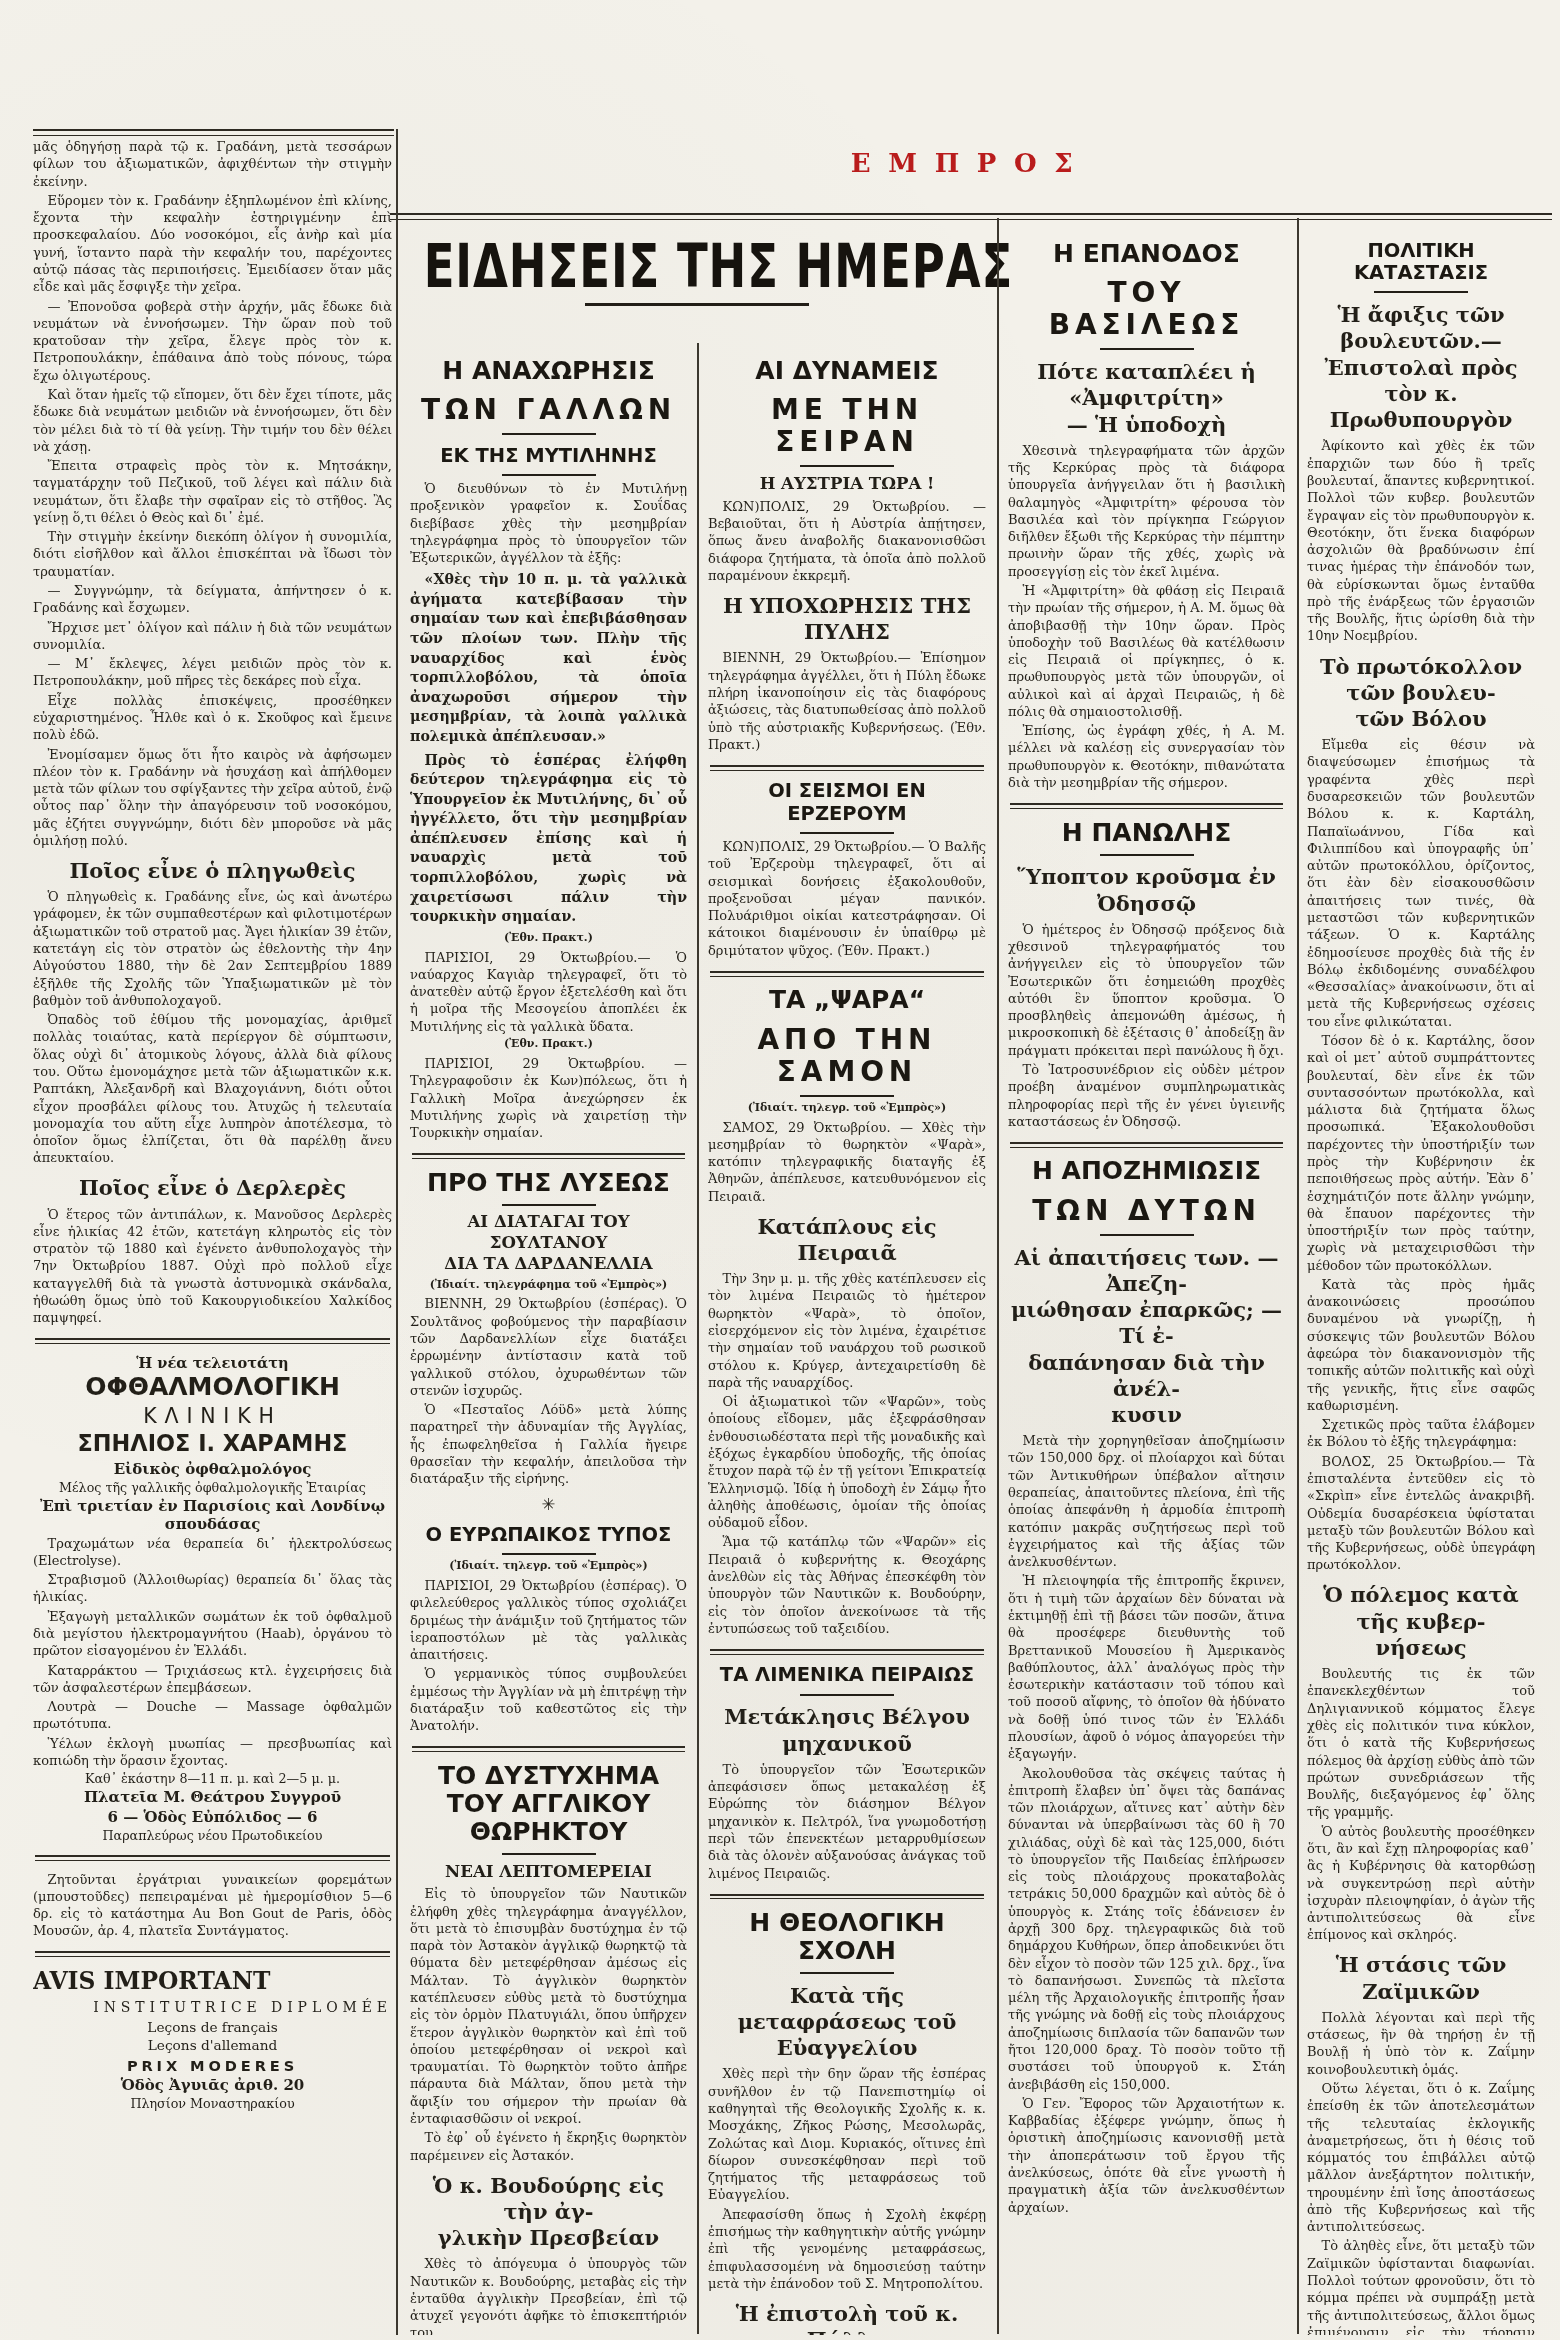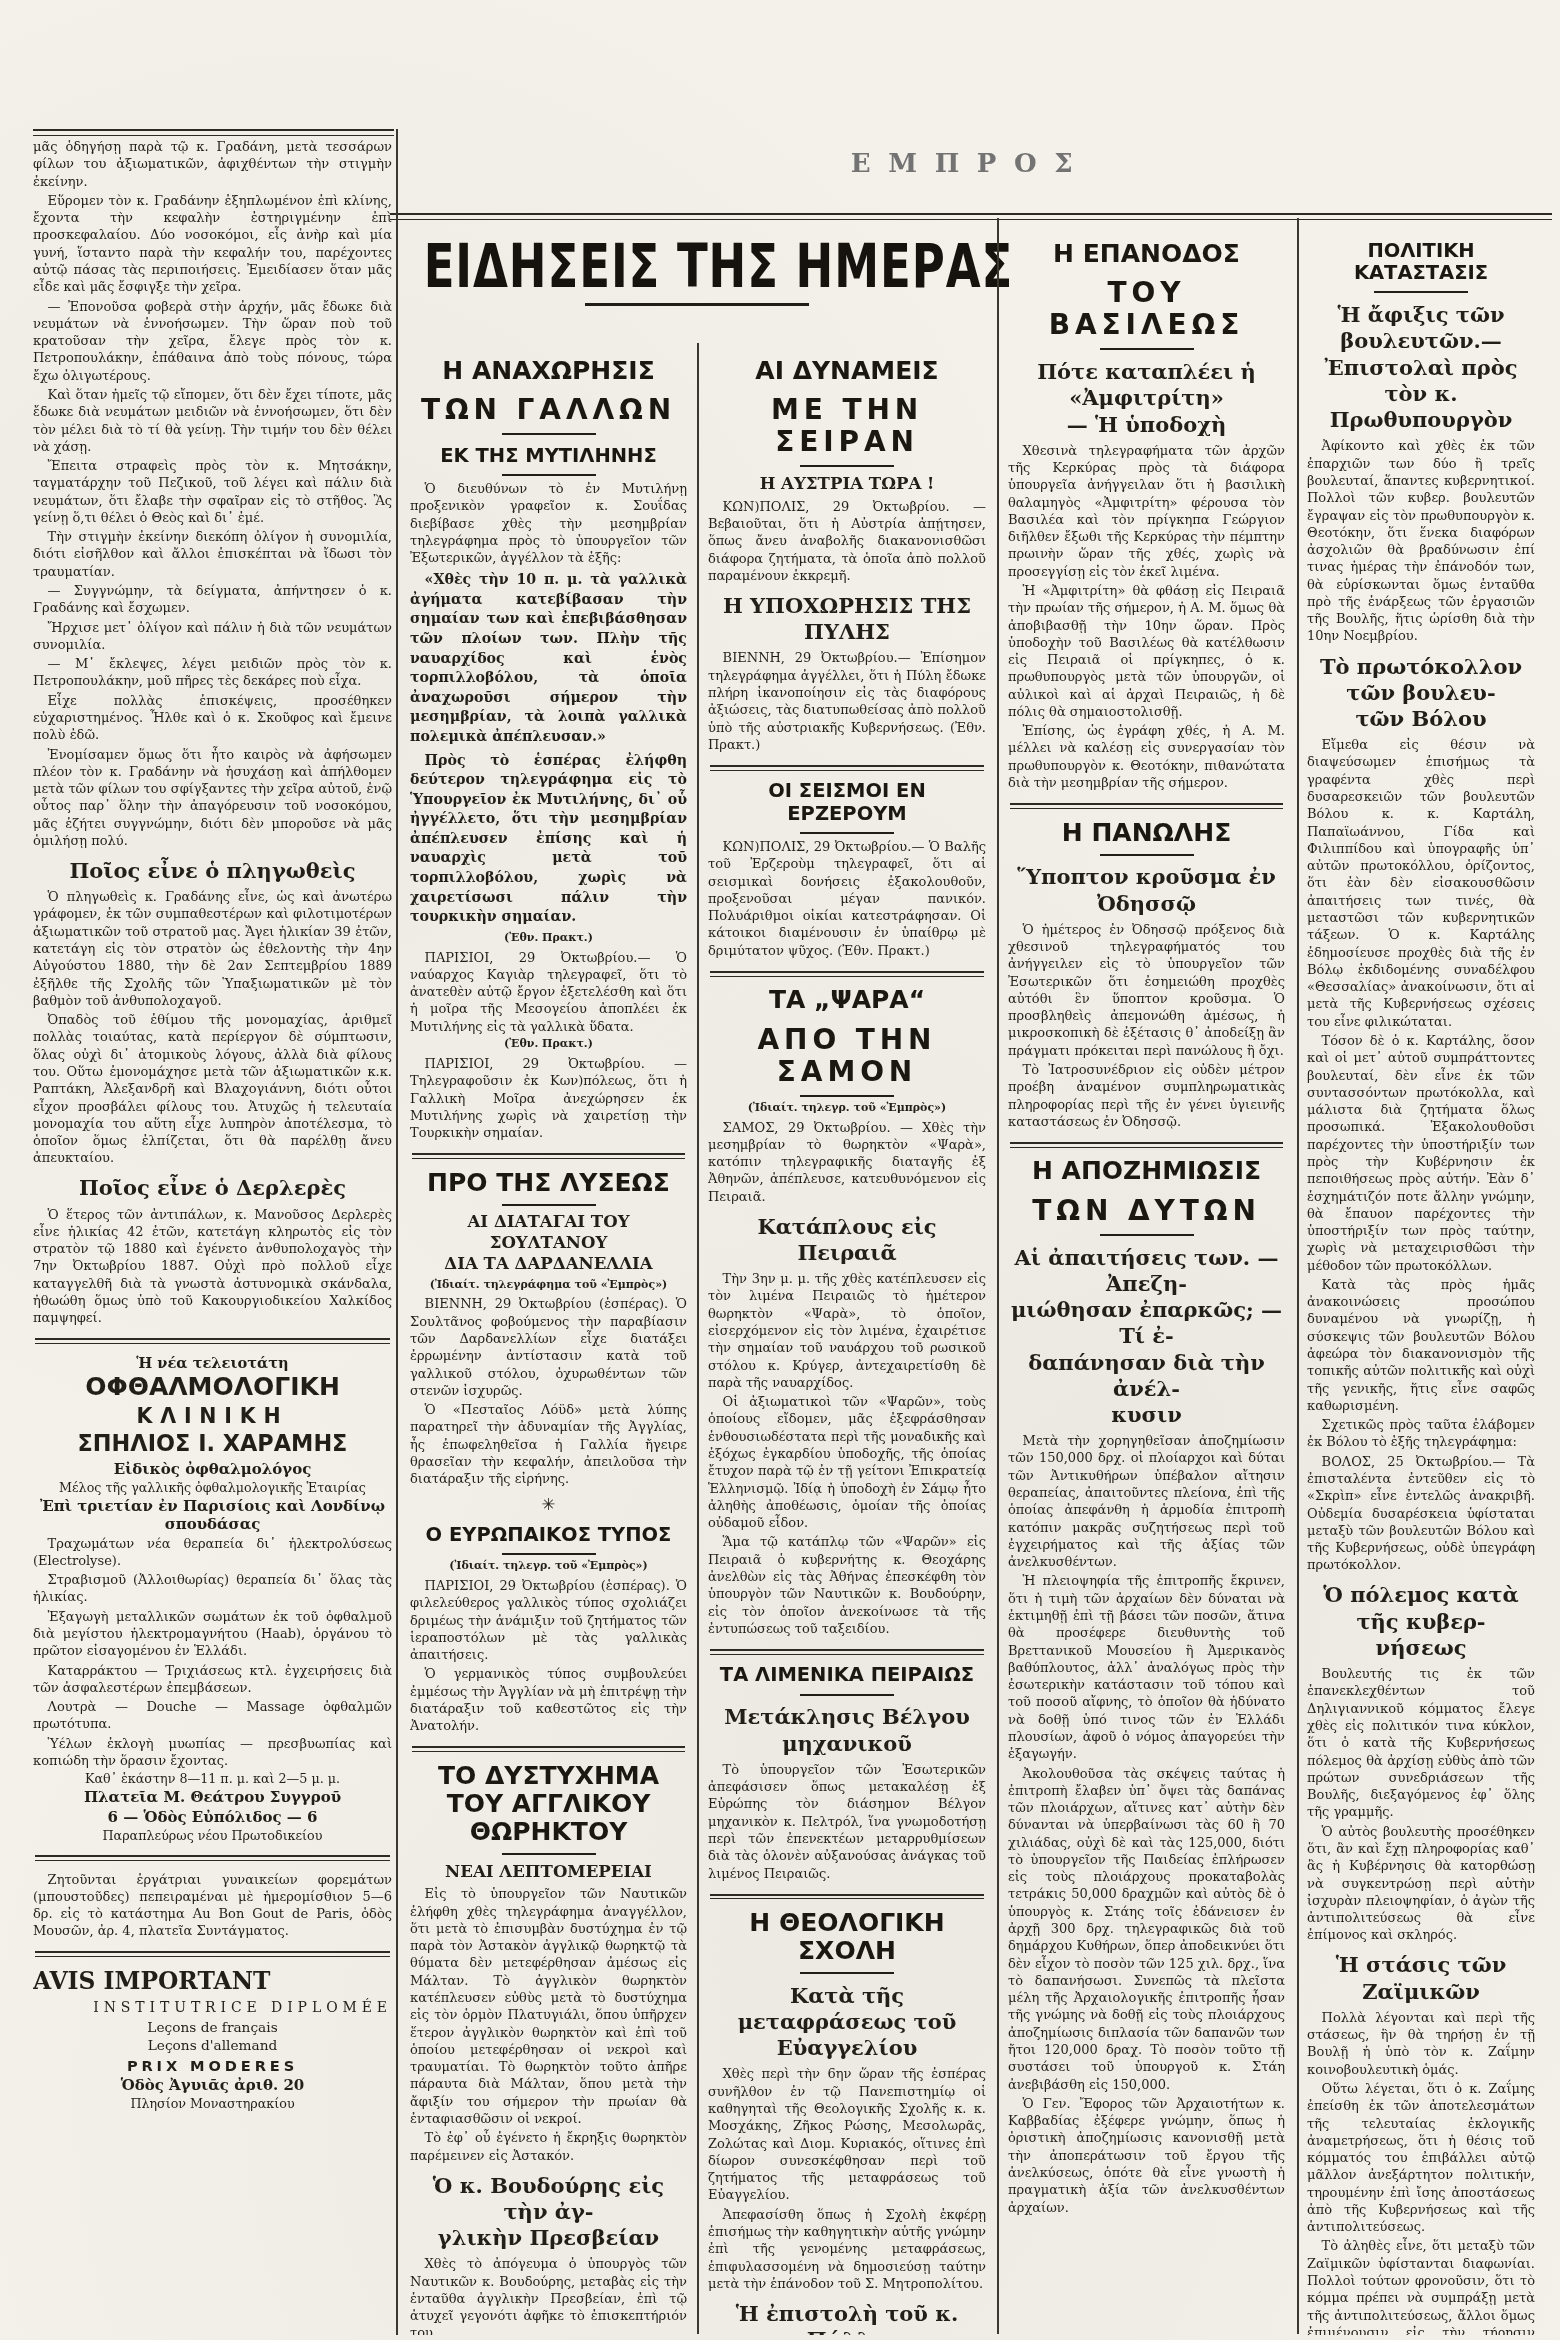--- a/index.html
+++ b/index.html
@@ -15,21 +15,21 @@
   #page::before{content:""; position:absolute; inset:0;
     background:
       radial-gradient(circle at 20% 30%, rgba(120,110,90,.05), transparent 40%),
       radial-gradient(circle at 75% 60%, rgba(120,110,90,.06), transparent 45%),
       radial-gradient(circle at 50% 90%, rgba(120,110,90,.05), transparent 40%);
     pointer-events:none;}
   .abs{position:absolute;}
   .vrule{position:absolute; width:2px; background:#3c382f;}
   .hrule{position:absolute; border-top:2.9px solid #2e2a22; border-bottom:1px solid #2e2a22; height:3.9px;}
   #masthead{top:148px; left:390px; width:1161px; text-align:center;
-    font-size:26px; font-weight:bold; letter-spacing:17.6px; color:#737373;}
+    font-size:26px; font-weight:bold; letter-spacing:17.6px; color:#b91c1c;}
   #banner{top:232px; left:398px; width:597px; text-align:center;}
   #banner .bt{display:inline-block; font-family:"DejaVu Sans", sans-serif;
     font-weight:bold; font-size:49px; letter-spacing:1px; color:#16130e;
     transform:scale(.92,1.22); transform-origin:center top; white-space:nowrap;}
   #banner .bar{width:224px; margin:13.7px auto 0; border-top:3.9px solid #221e17;}
   .col{position:absolute; overflow:hidden; text-align:justify;}
   .col p{margin:0 0 2px 0;}
   
   .fl-cont{font-size:13px; line-height:1.33;}
   .fl-p{font-size:13px; line-height:1.33; text-indent:14.6px;}
@@ -44,21 +44,21 @@
     border-top:2px solid #221e17; margin:6.8px auto 2px;}
   .fl-deck{font-size:16.6px; font-weight:bold; text-align:center; white-space:pre-line;
     line-height:1.25; margin:5.9px 0 3.9px 0 !important; text-indent:0;}
   .fl-h2{font-size:21px; font-weight:bold; text-align:center; white-space:pre-line;
     line-height:1.25; margin:8.8px 0 3.9px 0 !important; text-indent:0;}
   .fl-credit{font-size:11px; font-weight:bold; text-align:center; margin:2px 0 4.9px 0 !important; text-indent:0;}
   .fl-rule{border-top:2.9px solid #2e2a22; border-bottom:1px solid #2e2a22; height:2.9px; margin:11.7px 2px 9.8px;}
   .fl-star{text-align:center; font-size:16.6px; margin:7.8px 0 !important; text-indent:0;}
   .fl-adlead{font-size:14.6px; font-weight:bold; text-align:center; margin-top:7.8px !important; text-indent:0;}
   .fl-adA{font-family:"DejaVu Sans", sans-serif; font-size:25px; font-weight:bold; text-align:center; line-height:1.15; text-indent:0;}
-  .fl-adB{font-family:"DejaVu Sans", sans-serif; font-size:20.5px; font-weight:bold; letter-spacing:7.8px; text-align:center; text-indent:0;}
+  .fl-adB{font-family:"DejaVu Sans", sans-serif; font-size:20.5px; font-weight:normal; letter-spacing:7.8px; text-align:center; text-indent:0;}
   .fl-adC{font-family:"DejaVu Sans", sans-serif; font-size:22.4px; font-weight:bold; text-align:center; text-indent:0; margin-bottom:3.9px !important;}
   .fl-adsub{font-size:15px; font-weight:bold; text-align:center; text-indent:0;}
   .fl-adline{font-size:12.7px; text-align:center; text-indent:0;}
   .fl-fr1{font-family:"DejaVu Serif", serif; font-size:23.4px; font-weight:bold; text-align:left; margin-top:5.9px !important; text-indent:0;}
   .fl-fr2{font-size:14px; letter-spacing:4.9px; text-align:right; margin:3.9px 0 !important; text-indent:0;}
   .fl-frl{font-size:13.7px; text-align:center; text-indent:0;}
   .fl-frp{font-family:"DejaVu Sans", sans-serif; font-size:14.6px; font-weight:bold; letter-spacing:3.9px; text-align:center; margin-top:3.9px !important; text-indent:0;}
 </style>
 </head>
 <body>

